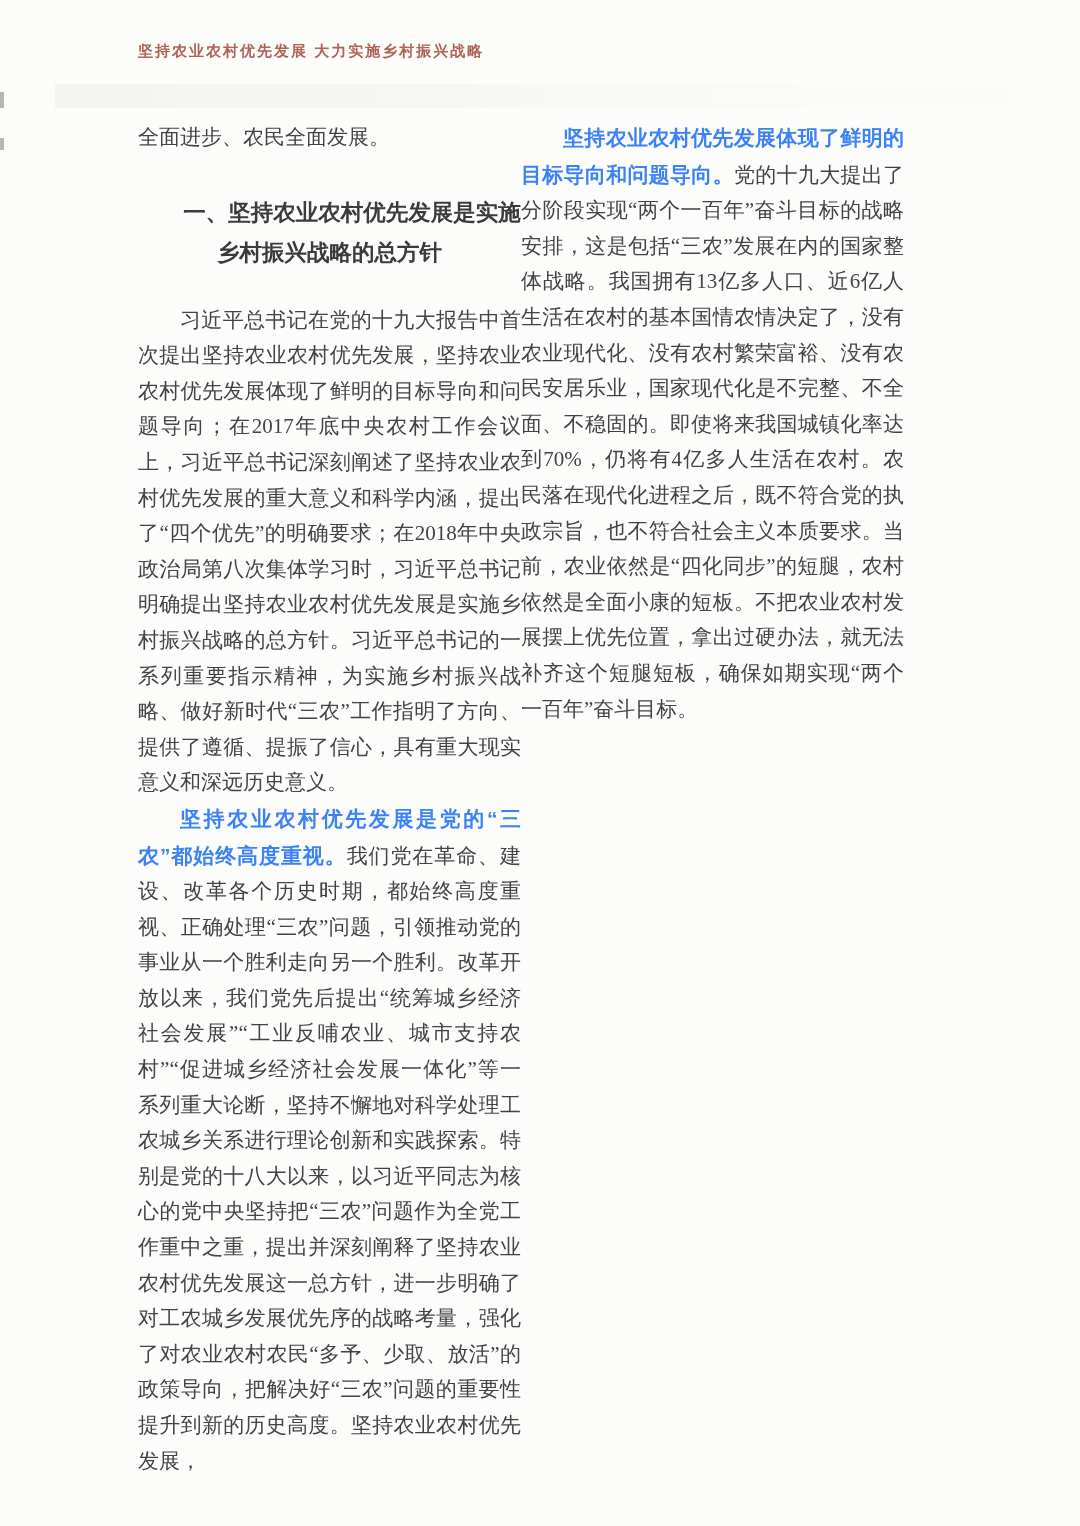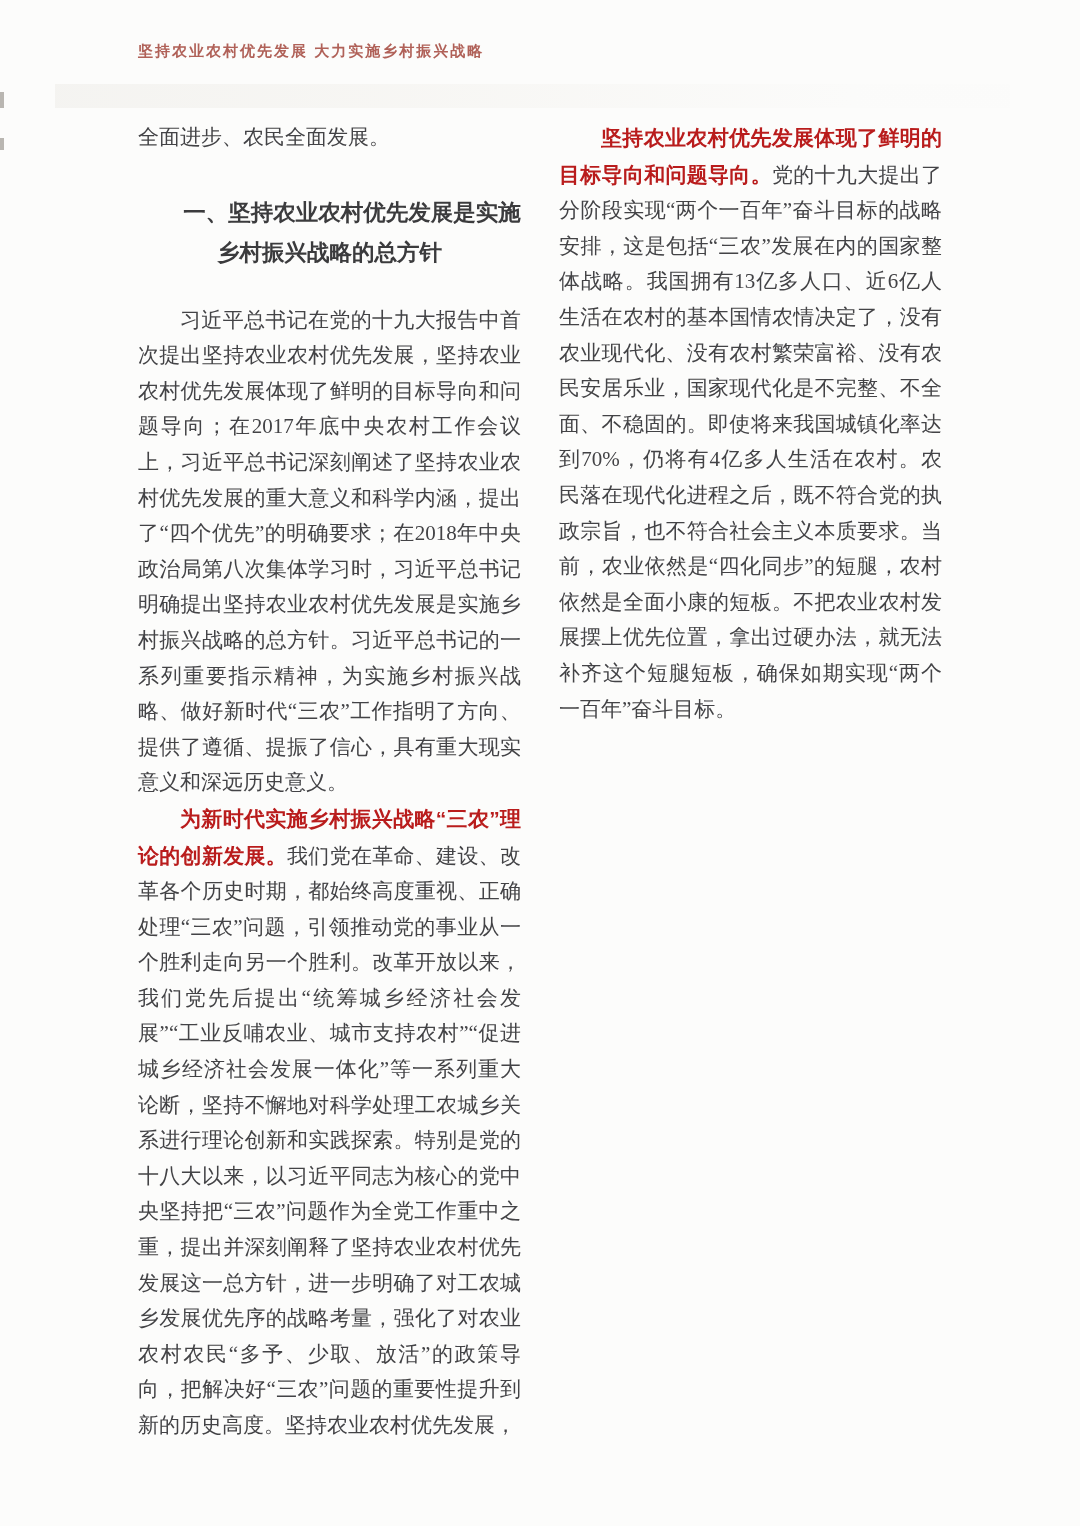--- a/index.html
+++ b/index.html
@@ -25,40 +25,40 @@
 
   .running-header{
     position:absolute;left:138px;top:42px;
     font-family:"Liberation Sans","DejaVu Sans",sans-serif;
     font-weight:bold;font-size:15px;letter-spacing:2px;
     color:#b06158;
   }
 
   .columns{
     position:absolute;left:138px;top:120px;width:804px;
-    display:flex;gap:38px;
+    display:flex;
   }
   .col{
     width:383px;
     font-size:21px;line-height:35.6px;
     text-align:justify;
     color:#434346;
   }
   .col p{margin:0;text-indent:2em;}
   .col p.no-indent{text-indent:0;}
   .section-heading{
     font-family:"Liberation Sans","DejaVu Sans",sans-serif;
     font-weight:bold;font-size:22.5px;line-height:40px;
     color:#3b3b3d;
     text-align:center;text-indent:2em;
     margin:37px 0 30px 0;
   }
   .lead-bold{
     font-family:"Liberation Sans","DejaVu Sans",sans-serif;
-    font-weight:bold;color:#b91c1c;
+    font-weight:bold;color:#3b82f6;
   }
 
   .footer{
     position:absolute;left:0;right:0;top:1282px;height:40px;
   }
   .footer-brand{
     position:absolute;left:138px;top:0;
     display:flex;align-items:baseline;gap:10px;
   }
   .qiushi-logo{
@@ -98,21 +98,21 @@
     <div class="col">
       <p class="no-indent">全面进步、农民全面发展。</p>
 
       <div class="section-heading">一、坚持农业农村优先发展是实施乡村振兴战略的总方针</div>
 
       <p>
         <span>习近平总书记在党的十九大报告中首次提出坚持农业农村优先发展，坚持农业农村优先发展体现了鲜明的目标导向和问题导向；在2017年底中央农村工作会议上，习近平总书记深刻阐述了坚持农业农村优先发展的重大意义和科学内涵，提出了“四个优先”的明确要求；在2018年中央政治局第八次集体学习时，习近平总书记明确提出坚持农业农村优先发展是实施乡村振兴战略的总方针。习近平总书记的一系列重要指示精神，为实施乡村振兴战略、做好新时代“三农”工作指明了方向、提供了遵循、提振了信心，具有重大现实意义和深远历史意义。</span>
       </p>
 
       <p>
-        <span class="lead-bold">为新时代实施乡村振兴战略“三农”理论的创新发展。</span><span>我们党在革命、建设、改革各个历史时期，都始终高度重视、正确处理“三农”问题，引领推动党的事业从一个胜利走向另一个胜利。改革开放以来，我们党先后提出“统筹城乡经济社会发展”“工业反哺农业、城市支持农村”“促进城乡经济社会发展一体化”等一系列重大论断，坚持不懈地对科学处理工农城乡关系进行理论创新和实践探索。特别是党的十八大以来，以习近平同志为核心的党中央坚持把“三农”问题作为全党工作重中之重，提出并深刻阐释了坚持农业农村优先发展这一总方针，进一步明确了对工农城乡发展优先序的战略考量，强化了对农业农村农民“多予、少取、放活”的政策导向，把解决好“三农”问题的重要性提升到新的历史高度。坚持农业农村优先发展，</span>
+        <span class="lead-bold">坚持农业农村优先发展是党的“三农”都始终高度重视。</span><span>我们党在革命、建设、改革各个历史时期，都始终高度重视、正确处理“三农”问题，引领推动党的事业从一个胜利走向另一个胜利。改革开放以来，我们党先后提出“统筹城乡经济社会发展”“工业反哺农业、城市支持农村”“促进城乡经济社会发展一体化”等一系列重大论断，坚持不懈地对科学处理工农城乡关系进行理论创新和实践探索。特别是党的十八大以来，以习近平同志为核心的党中央坚持把“三农”问题作为全党工作重中之重，提出并深刻阐释了坚持农业农村优先发展这一总方针，进一步明确了对工农城乡发展优先序的战略考量，强化了对农业农村农民“多予、少取、放活”的政策导向，把解决好“三农”问题的重要性提升到新的历史高度。坚持农业农村优先发展，</span>
       </p>
     </div>
 
     <div class="col">
 
       <p>
         <span class="lead-bold">坚持农业农村优先发展体现了鲜明的目标导向和问题导向。</span><span>党的十九大提出了分阶段实现“两个一百年”奋斗目标的战略安排，这是包括“三农”发展在内的国家整体战略。我国拥有13亿多人口、近6亿人生活在农村的基本国情农情决定了，没有农业现代化、没有农村繁荣富裕、没有农民安居乐业，国家现代化是不完整、不全面、不稳固的。即使将来我国城镇化率达到70%，仍将有4亿多人生活在农村。农民落在现代化进程之后，既不符合党的执政宗旨，也不符合社会主义本质要求。当前，农业依然是“四化同步”的短腿，农村依然是全面小康的短板。不把农业农村发展摆上优先位置，拿出过硬办法，就无法补齐这个短腿短板，确保如期实现“两个一百年”奋斗目标。</span>
       </p>
 
     </div>

